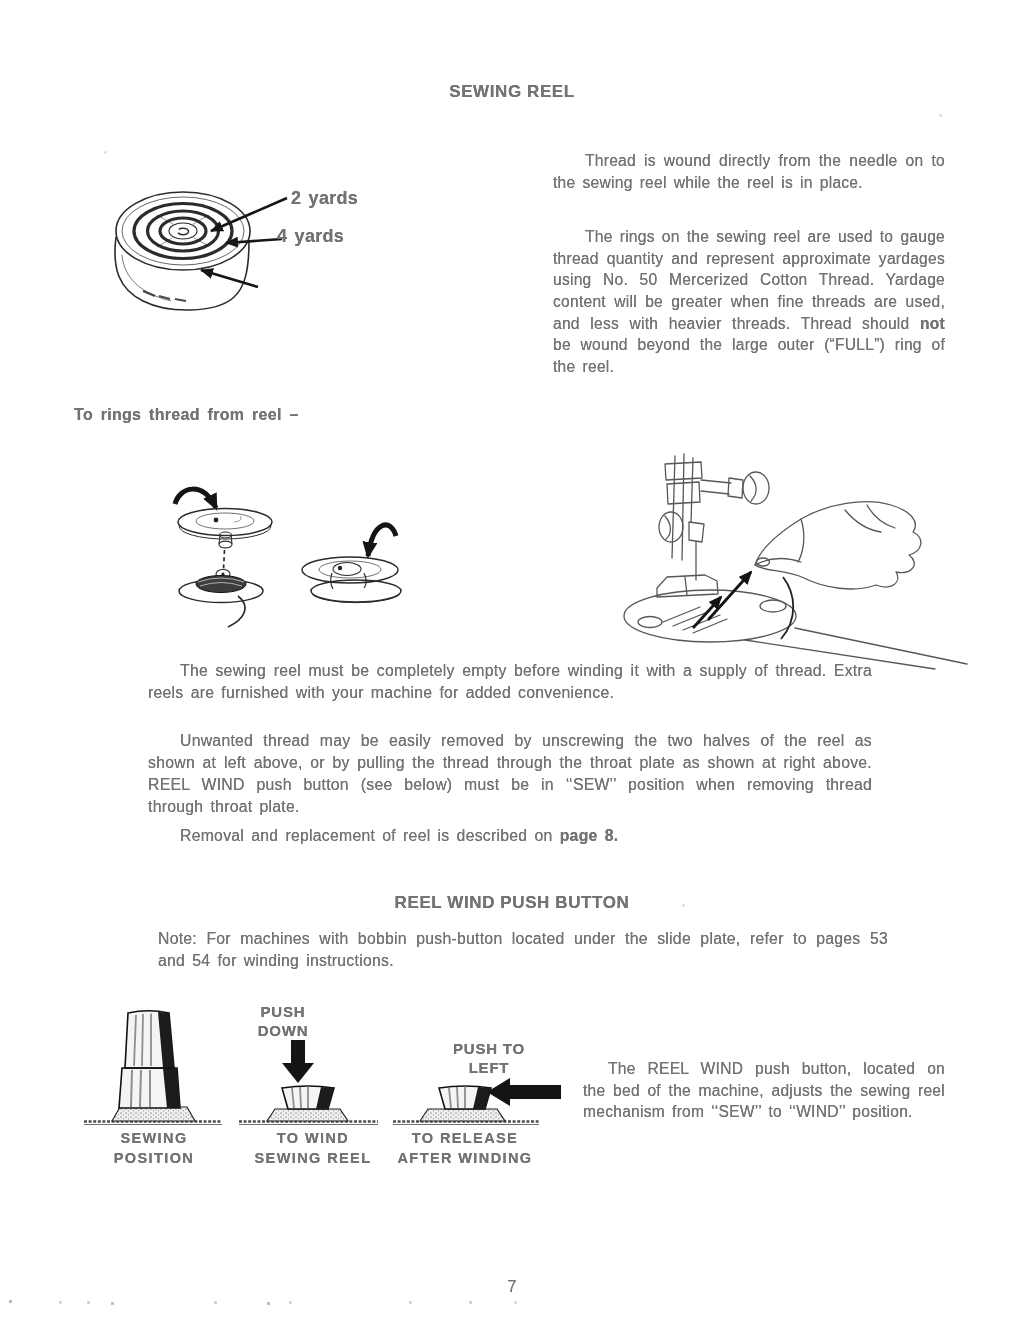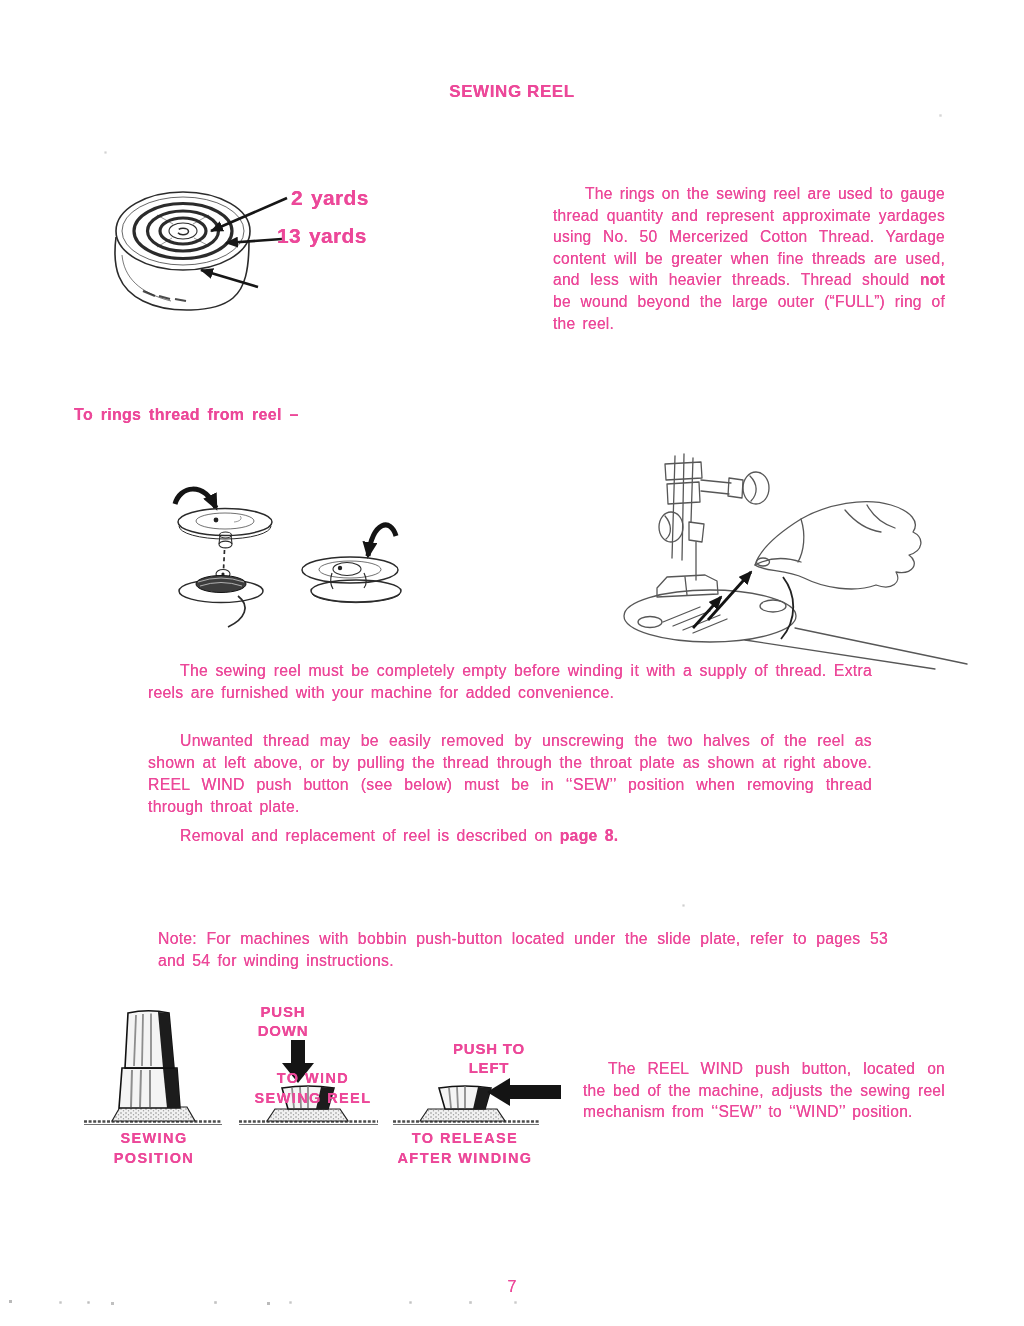--- a/index.html
+++ b/index.html
@@ -1,20 +1,20 @@
 <!DOCTYPE html>
 <html><head>
 <meta charset="utf-8">
 <style>
   html,body{margin:0;padding:0;background:#e8e8e8;}
   .page{
     position:relative;width:1024px;height:1326px;margin:0 auto;
     background:#ffffff;overflow:hidden;
     font-family:"Liberation Sans", sans-serif;
-    color:#ec4899;
+    color:#737373;
   }
   .abs{position:absolute;}
   
   .copy{
     font-size:15.6px;line-height:21.6px;
     text-align:justify;text-justify:inter-word;
     letter-spacing:.25px;word-spacing:2.5px;
     text-shadow:0 0 .35px currentColor;
   }
   .copy p{margin:0;text-indent:32px;}
@@ -28,21 +28,21 @@
   .sub-head{
     font-size:16px;font-weight:bold;letter-spacing:.3px;word-spacing:3px;
     top:406px;left:74px;text-shadow:0 0 .3px currentColor;
   }
   .sec-head{
     font-size:17px;font-weight:bold;letter-spacing:.6px;
     text-align:center;width:100%;top:893px;left:0;
     text-shadow:0 0 .3px currentColor;
   }
   .fig-label{
-    font-size:21px;font-weight:bold;letter-spacing:.3px;word-spacing:2px;
+    font-size:18px;font-weight:bold;letter-spacing:.3px;word-spacing:2px;
     line-height:18.6px;white-space:nowrap;
     text-shadow:0 0 .3px currentColor;
   }
   .cap{
     font-size:14.5px;font-weight:bold;letter-spacing:1.4px;
     line-height:19.5px;text-align:center;
     text-shadow:0 0 .3px currentColor;
   }
   .push-lbl{
     font-size:15px;font-weight:bold;letter-spacing:.8px;
@@ -110,23 +110,24 @@
     </g>
 
     <g stroke="#161616" stroke-width="2.6" fill="none">
       <line x1="202" y1="23" x2="126" y2="56" marker-end="url(#ah)"></line>
       <line x1="197" y1="64" x2="141" y2="68" marker-end="url(#ah)"></line>
       <line x1="173" y1="112" x2="116" y2="95" marker-end="url(#ah)"></line>
     </g>
   </svg>
 
   <div class="abs fig-label" style="left:291px;top:189px;">2 yards</div>
-  <div class="abs fig-label" style="left:277px;top:227px;">13 yards</div>
+  <div class="abs fig-label" style="left:277px;top:227px;">4 yards</div>
 
   <div class="abs copy intro-col">
+    <p>Thread is wound directly from the needle on to the sewing reel while the reel is in place.</p>
     <p class="p2"><span>The rings on the sewing reel are used to gauge thread quantity and represent approximate yardages using No. 50 Mercerized Cotton Thread. Yardage content will be greater when fine threads are used, and less with heavier threads. Thread should </span><span class="b">not</span><span> be wound beyond the large outer (“FULL”) ring of the reel.</span></p>
   </div>
 
   <div class="abs sub-head">To  rings thread from reel –</div>
 
   <svg class="abs" style="left:140px;top:470px;" width="280" height="200" viewBox="0 0 280 200" aria-hidden="true">
     <defs>
       <marker id="ahb" markerUnits="userSpaceOnUse" markerWidth="17" markerHeight="15" refX="14" refY="7.5" orient="auto">
         <path d="M0,0 L17,7.5 L0,15 Z" fill="#141414"></path>
       </marker>
@@ -216,20 +217,21 @@
       <line x1="88" y1="178" x2="116" y2="147" marker-end="url(#ahm)"></line>
     </g>
   </svg>
 
   <div class="abs copy body-col">
     <p class="pa">The sewing reel must be completely empty before winding it with a supply of thread. Extra reels are furnished with your machine for added convenience.</p>
     <p class="pb">Unwanted thread may be easily removed by unscrewing the two halves of the reel as shown at left above, or by pulling the thread through the throat plate as shown at right above. REEL WIND push button (see below) must be in ‘‘SEW’’ position when removing thread through throat plate.</p>
     <p class="pc"><span>Removal and replacement of reel is described on </span><span class="b">page 8.</span></p>
   </div>
 
+  <div class="abs sec-head">REEL WIND PUSH BUTTON</div>
 
   <div class="abs copy note-col">
     <p>Note: For machines with bobbin push-button located under the slide plate, refer to pages 53 and 54 for winding instructions.</p>
   </div>
 
   <svg class="abs" style="left:70px;top:1000px;" width="500" height="130" viewBox="0 0 500 130" aria-hidden="true">
     <defs>
       <pattern id="stip" patternUnits="userSpaceOnUse" width="5" height="4">
         <rect width="5" height="4" fill="#f1f1f1"></rect>
         <circle cx="1" cy="1" r="0.8" fill="#8d8d8d"></circle>
@@ -291,21 +293,21 @@
   </div>
   <div class="abs push-lbl" style="left:429px;top:1039px;width:120px;">
     <div>PUSH TO</div>
     <div>LEFT</div>
   </div>
 
   <div class="abs cap" style="left:74px;top:1129px;width:160px;">
     <div>SEWING</div>
     <div>POSITION</div>
   </div>
-  <div class="abs cap" style="left:233px;top:1069px;width:160px;">
+  <div class="abs cap" style="left:233px;top:1129px;width:160px;">
     <div>TO WIND</div>
     <div>SEWING REEL</div>
   </div>
   <div class="abs copy bed-col">
     <p>The REEL WIND push button, located on the bed of the machine, adjusts the&nbsp;sewing reel mechanism from ‘‘SEW’’ to ‘‘WIND’’ position.</p>
   </div>
 
   <div class="abs cap" style="left:385px;top:1129px;width:160px;">
     <div>TO RELEASE</div>
     <div>AFTER WINDING</div>

